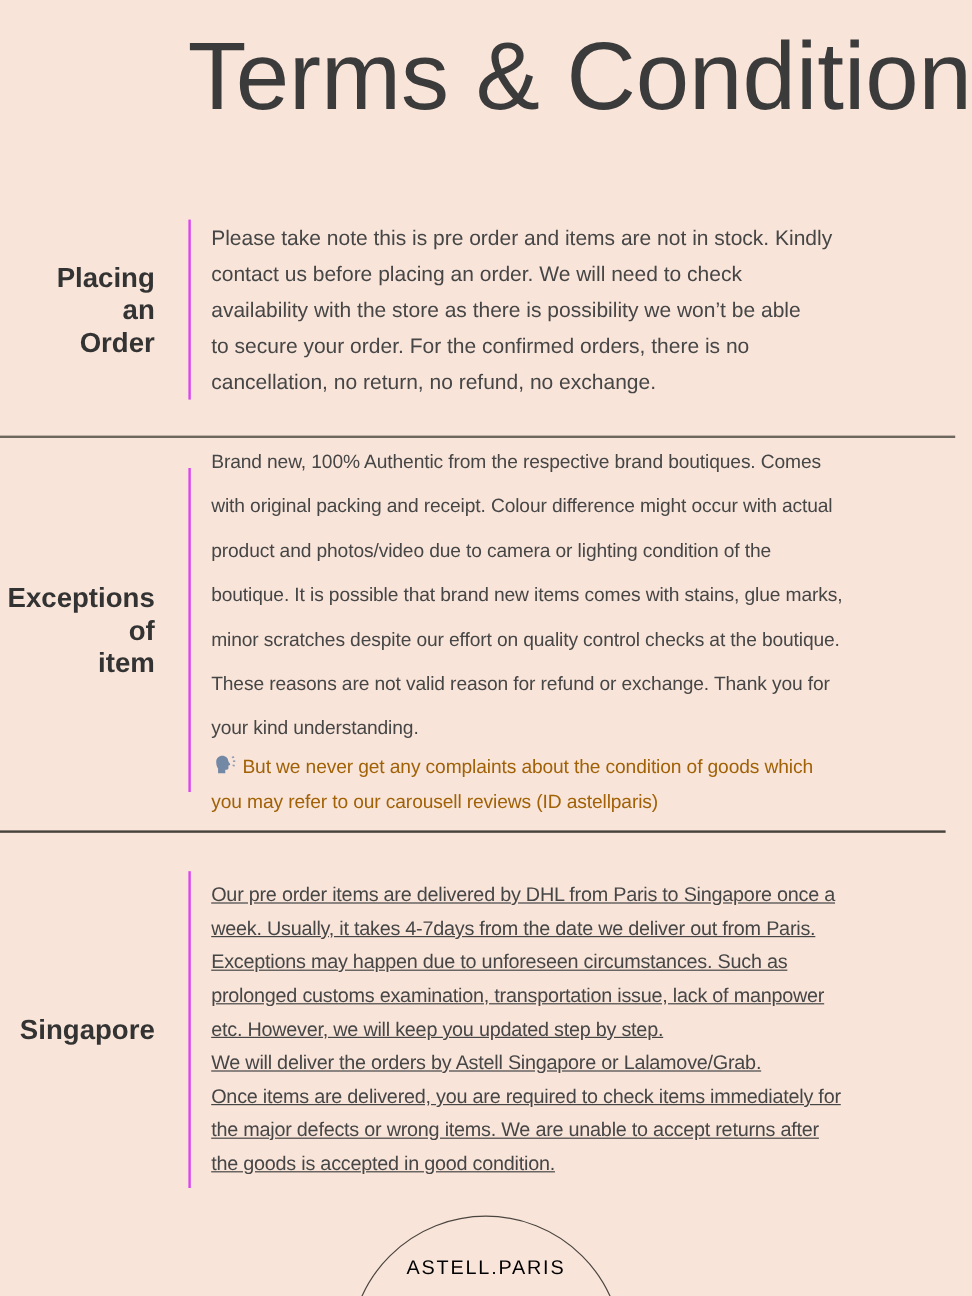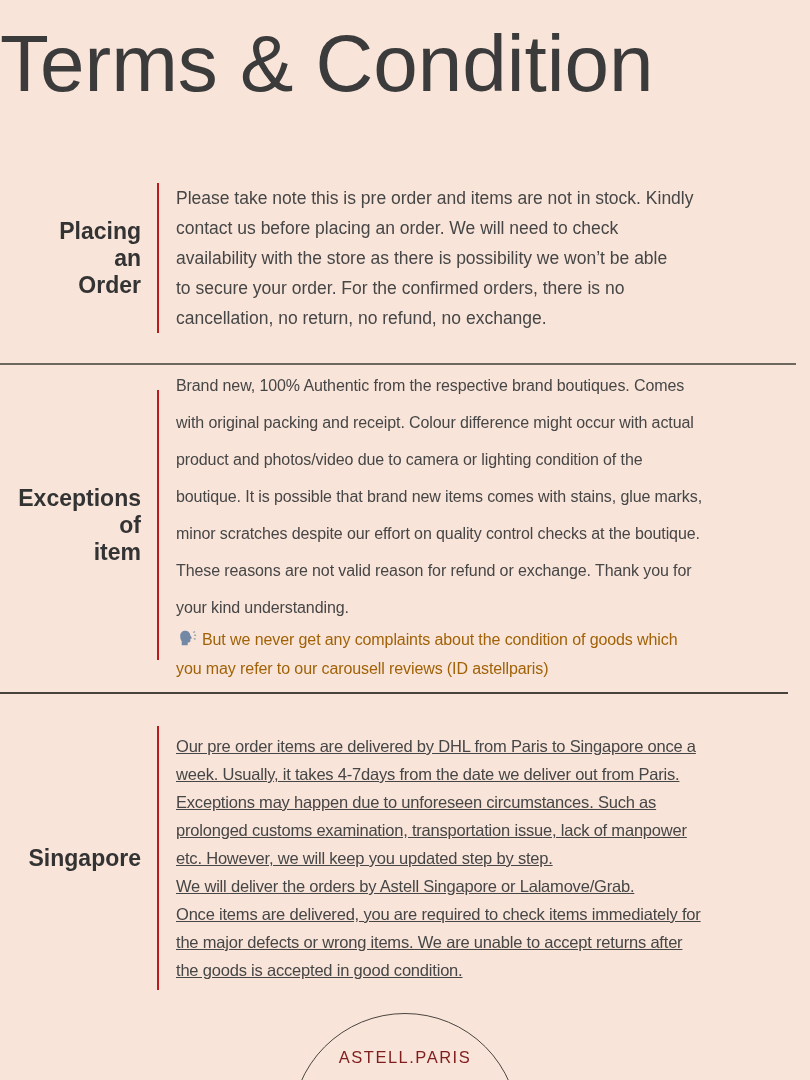--- a/index.html
+++ b/index.html
@@ -11,48 +11,48 @@
     overflow: hidden;
     font-family: "Liberation Sans", sans-serif;
     color: #3f3f3f;
   }
   .page-title {
     position: absolute;
     top: 18px;
     left: 0;
     width: 810px;
     margin: 0;
-    text-align: left;
+    text-align: right;
     font-size: 80px;
     font-weight: 400;
     letter-spacing: 0px;
     color: #3b3b3b;
     white-space: nowrap;
   }
   .section {
     position: absolute;
     left: 0;
     width: 810px;
     display: flex;
     align-items: center;
   }
   .section-label {
     flex: 0 0 157px;
     box-sizing: border-box;
-    padding-right: 16px;
+    padding-right: 28px;
     text-align: right;
     font-weight: 700;
     font-size: 23px;
     line-height: 27px;
     color: #333333;
     white-space: pre-line;
   }
   .section-body-col {
     flex: 1 1 auto;
-    border-left: 2px solid #b91c1c;
+    border-left: 2px solid #d946ef;
     box-sizing: border-box;
     padding: 4px 20px 4px 17px;
     align-self: stretch;
     display: flex;
     flex-direction: column;
     justify-content: center;
   }
   .body-text { white-space: pre; color: #464646; }
   .section-placing { top: 183px; height: 150px; }
   .section-placing .body-text { font-size: 17.5px; line-height: 30px; }
@@ -88,21 +88,21 @@
     background: transparent;
   }
   .badge-text {
     position: absolute;
     top: 34px;
     left: 0;
     width: 100%;
     text-align: center;
     font-size: 16.5px;
     letter-spacing: 1.5px;
-    color: #7f1d1d;
+    color: #000000;
   }
 </style>
 </head>
 <body>
 
 <div class="page">
 
   <h1 class="page-title">Terms &amp; Condition</h1>
 
   <div class="section section-placing">

